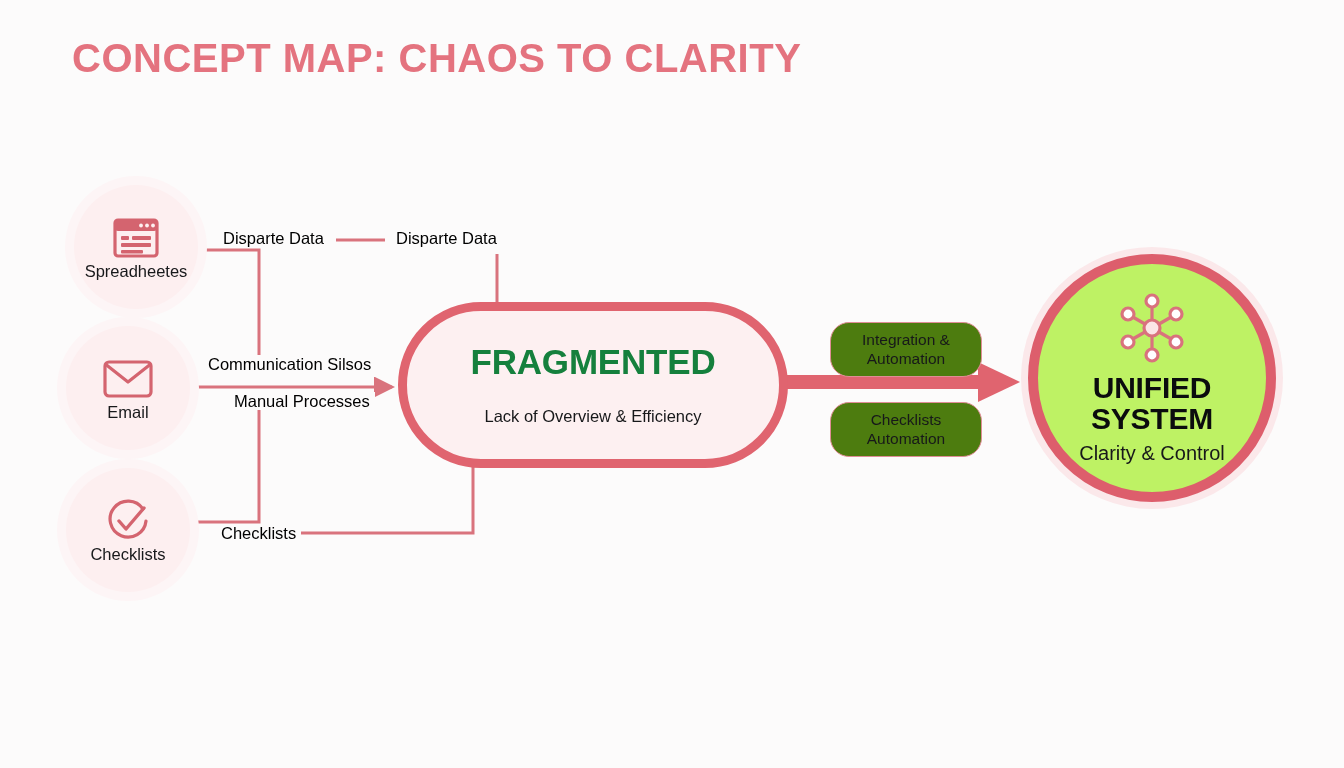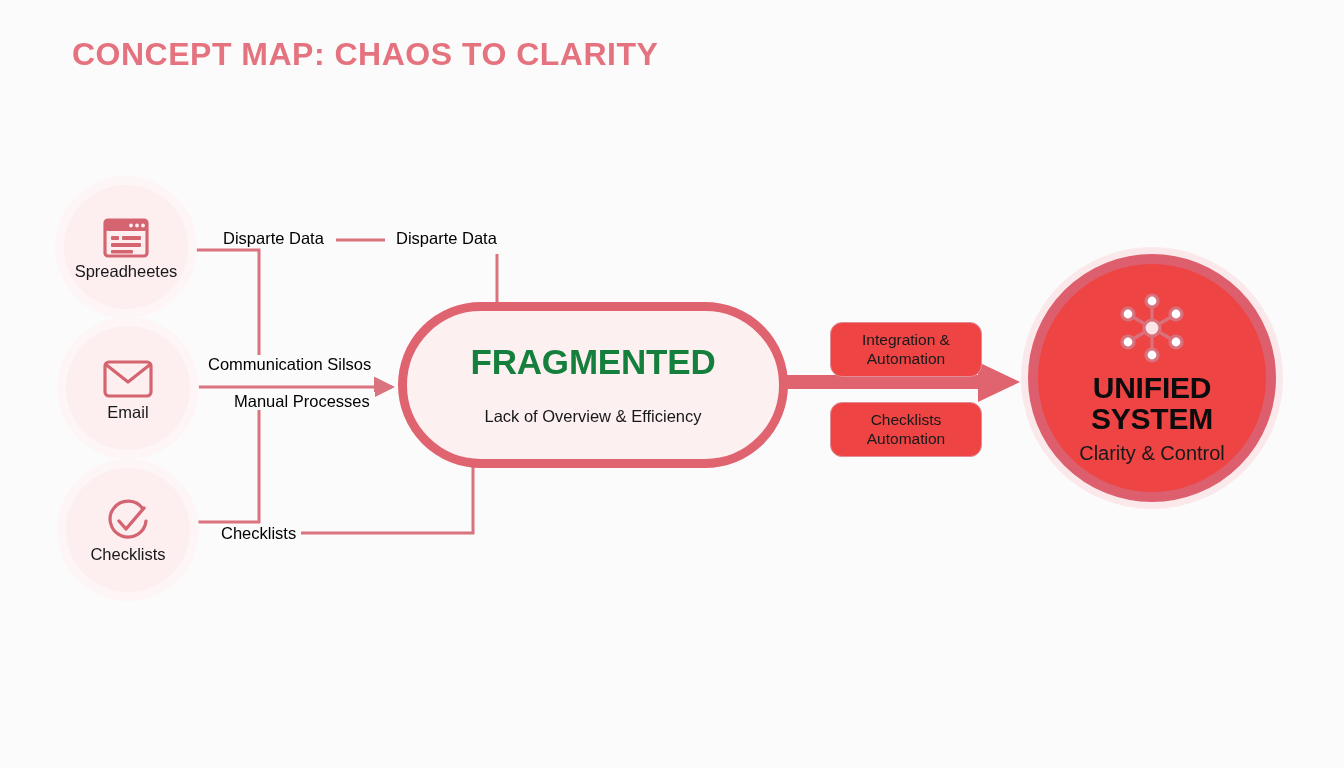--- a/index.html
+++ b/index.html
@@ -18,21 +18,21 @@
     position: relative;
     width: 1344px;
     height: 768px;
   }
 
   
   .page-title {
     position: absolute;
     left: 72px;
     top: 36px;
-    font-size: 32px;
+    font-size: 40px;
     font-weight: bold;
     letter-spacing: 0.5px;
     color: #e4737f;
     font-family: "Liberation Sans", sans-serif;
     white-space: nowrap;
   }
 
   
   #wires {
     position: absolute;
@@ -65,21 +65,21 @@
     margin-bottom: 2px;
   }
   .src-label {
     font-size: 16.5px;
     color: #17181a;
     font-family: "Liberation Sans", sans-serif;
     white-space: nowrap;
     line-height: 1;
   }
 
-  #node-spreadsheets { left: 64px; top: 185px; }
+  #node-spreadsheets { left: 74px; top: 185px; }
   #node-email        { left: 66px; top: 326px; }
   #node-checklists   { left: 66px; top: 468px; }
 
   
   .edge-label {
     position: absolute;
     font-size: 16.5px;
     color: #000000;
     font-family: "Liberation Sans", sans-serif;
     white-space: nowrap;
@@ -125,41 +125,41 @@
     text-align: center;
     font-family: "Liberation Sans", sans-serif;
   }
 
   
   .benefit-box {
     position: absolute;
     width: 152px;
     box-sizing: border-box;
     border: 1.6px solid #e08d95;
-    border-radius: 12px;
-    background: #ef4444;
+    border-radius: 19px;
+    background: #4d7c0f;
     padding: 8px 10px;
     text-align: center;
     font-size: 15.5px;
     color: #17181a;
     line-height: 1.2;
     font-family: "Liberation Sans", sans-serif;
   }
   #box-integration { left: 830px; top: 322px; }
   #box-centralized { left: 830px; top: 402px; }
 
   
   #goal-node {
     position: absolute;
     left: 1028px;
     top: 254px;
     width: 248px;
     height: 248px;
     border-radius: 50%;
-    background: #ef4444;
+    background: #bef264;
     border: 10px solid #dd5e6c;
     box-sizing: border-box;
     box-shadow: 0 0 0 7px #fbe8ea;
     display: flex;
     flex-direction: column;
     align-items: center;
     justify-content: center;
   }
   #goal-icon {
     width: 76px;

